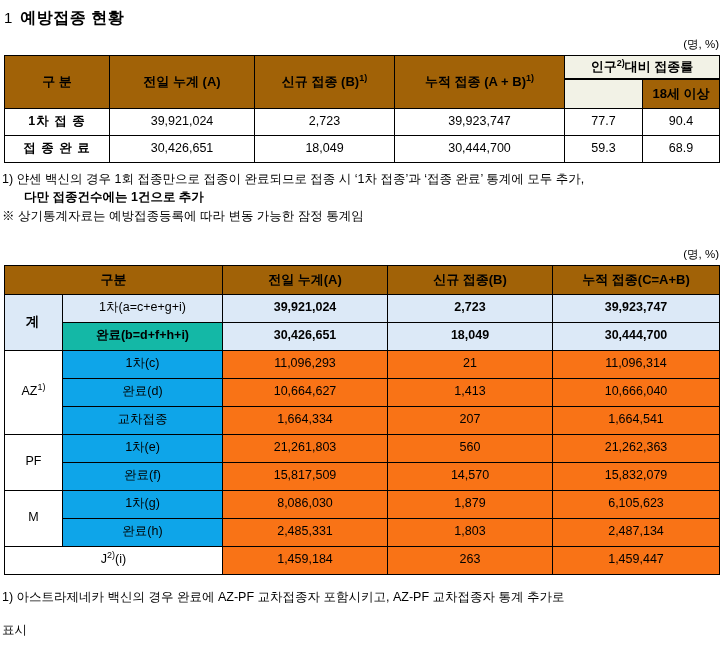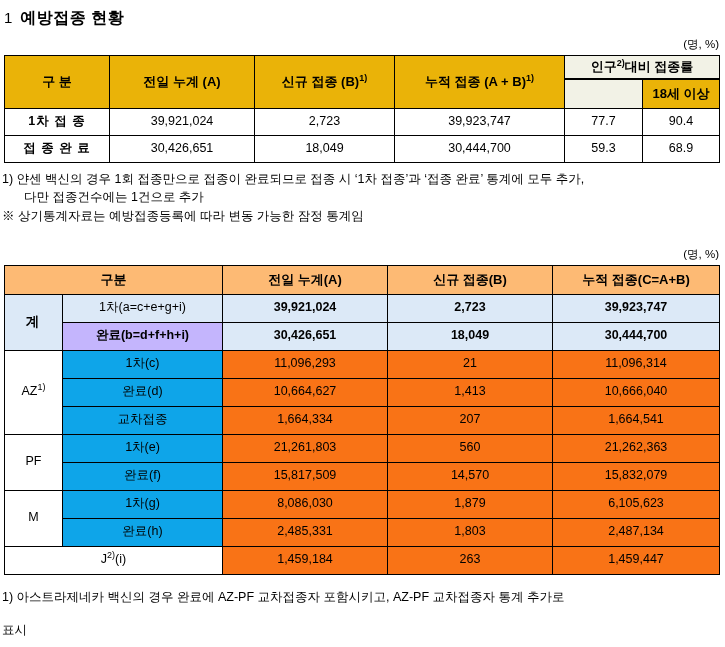--- a/index.html
+++ b/index.html
@@ -62,21 +62,21 @@
   td, th {
     border: 1px solid #000000;
     font-size: 12.5px;
     font-weight: normal;
     text-align: center;
     vertical-align: middle;
     padding: 3px 4px;
     line-height: 1.25;
   }
   th {
-    background: #eab308;
+    background: #a16207;
     font-weight: bold;
     font-size: 13px;
   }
   .t1 th {
     height: 22px;
   }
   .t1 td {
     height: 20px;
   }
   .rowhead {
@@ -108,25 +108,26 @@
     margin: 7px 2px 0 2px;
     font-size: 12.5px;
     line-height: 1.45;
   }
   .notes .n {
     margin: 0;
     padding: 0;
   }
   .notes .indent {
     padding-left: 22px;
+    font-weight: bold;
   }
   
   .t2 th {
     height: 22px;
-    background: #fdba74;
+    background: #a16207;
   }
   .t2 td {
     height: 21px;
   }
   .t2 .gye {
     background: #dce9f7;
     font-weight: bold;
     font-size: 13.5px;
     letter-spacing: 2px;
   }
@@ -243,21 +244,21 @@
     <tbody>
 
       <tr class="gye-row">
         <td class="gye" rowspan="2">계</td>
         <td class="sub" style="background:#dce9f7;font-weight:normal;">1차(a=c+e+g+i)</td>
         <td class="num">39,921,024</td>
         <td class="num">2,723</td>
         <td class="num">39,923,747</td>
       </tr>
       <tr class="gye-row">
-        <td class="sub" style="background:#c4b5fd;font-weight:bold;">완료(b=d+f+h+i)</td>
+        <td class="sub" style="background:#14b8a6;font-weight:bold;">완료(b=d+f+h+i)</td>
         <td class="num">30,426,651</td>
         <td class="num">18,049</td>
         <td class="num">30,444,700</td>
       </tr>
 
       <tr>
         <td rowspan="3">
           <span>AZ</span><sup>1)</sup>
         </td>
         <td class="sub">1차(c)</td>

